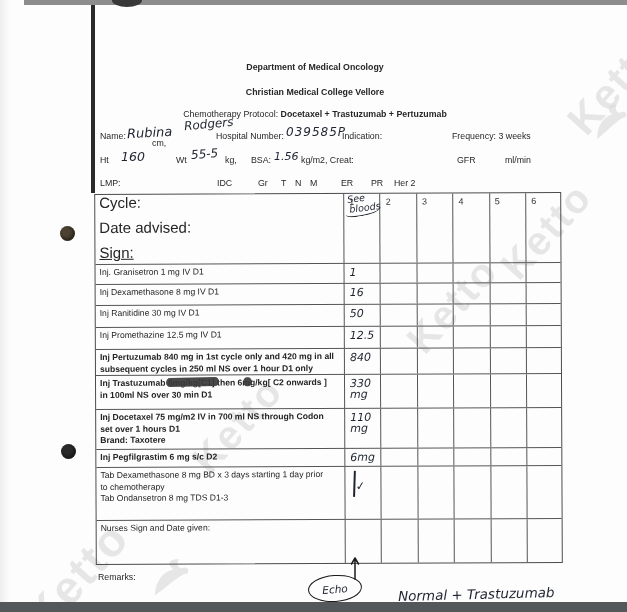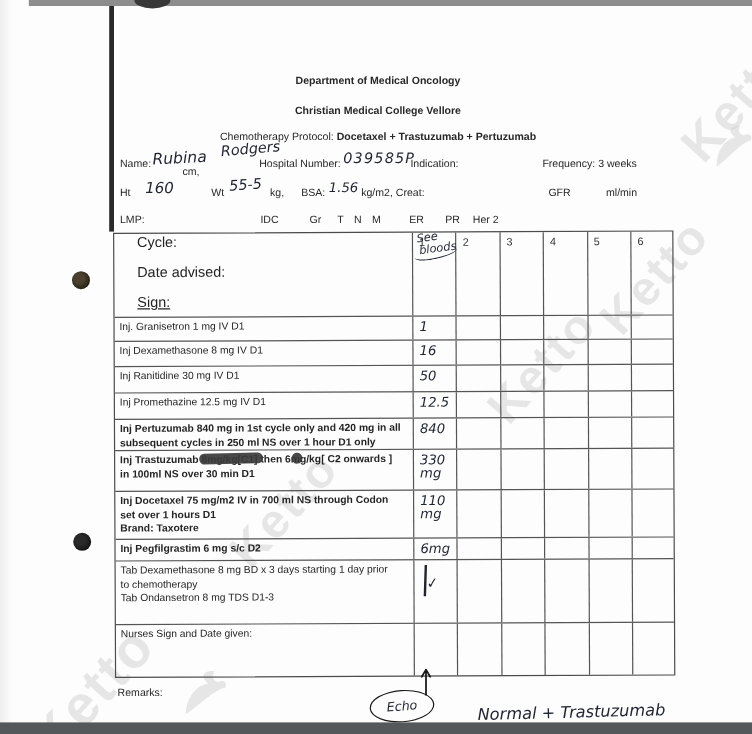--- a/index.html
+++ b/index.html
@@ -32,21 +32,21 @@
   .hw-abs{position:absolute;}
   
   .ptable{position:absolute;left:95px;top:193px;width:467px;border:1.2px solid #4c4c4c;
     z-index:3;transform:rotate(-0.25deg);box-sizing:border-box;background:rgba(255,255,255,0);}
   .prow{display:grid;grid-template-columns:248px repeat(6,36.4px);border-top:1px solid #555;box-sizing:border-box;}
   .prow-h{border-top:none;height:69px;}
   .cell{box-sizing:border-box;position:relative;overflow:visible;}
   .cyc{border-left:1px solid #555;}
   .label-cell{padding:2px 3px 0 4px;font-size:8.6px;line-height:11.6px;color:#242424;}
   .label-cell.b{font-weight:bold;}
-  .hdr-label div{font-size:12px;color:#242424;margin-left:15px;}
+  .hdr-label div{font-size:15px;color:#242424;}
   .hdr-gap1{margin-top:13px;} .hdr-gap2{margin-top:14px;text-decoration:underline;}
   .printnum{position:absolute;left:5px;top:3px;font-size:9px;color:#333;}
   .see1{position:absolute;left:3px;top:-1px;font-size:9.5px;transform:rotate(-8deg);}
   .see2{position:absolute;left:5px;top:8px;font-size:9.5px;transform:rotate(-7deg);}
   .swoosh{position:absolute;left:1px;top:12px;width:36px;height:9px;
     border-bottom:1.6px solid #20242e;border-radius:0 0 70% 40%;transform:rotate(-9deg);}
   .val{padding:3px 0 0 5px;font-size:11px;line-height:11px;white-space:pre-line;}
   .checkcell{position:relative;height:100%;}
   .tickline{position:absolute;left:8px;top:4px;width:1.6px;height:26px;background:#20242e;transform:rotate(2deg);}
   .checkmark{position:absolute;left:10px;top:14px;font-size:12px;transform:rotate(-6deg);}

